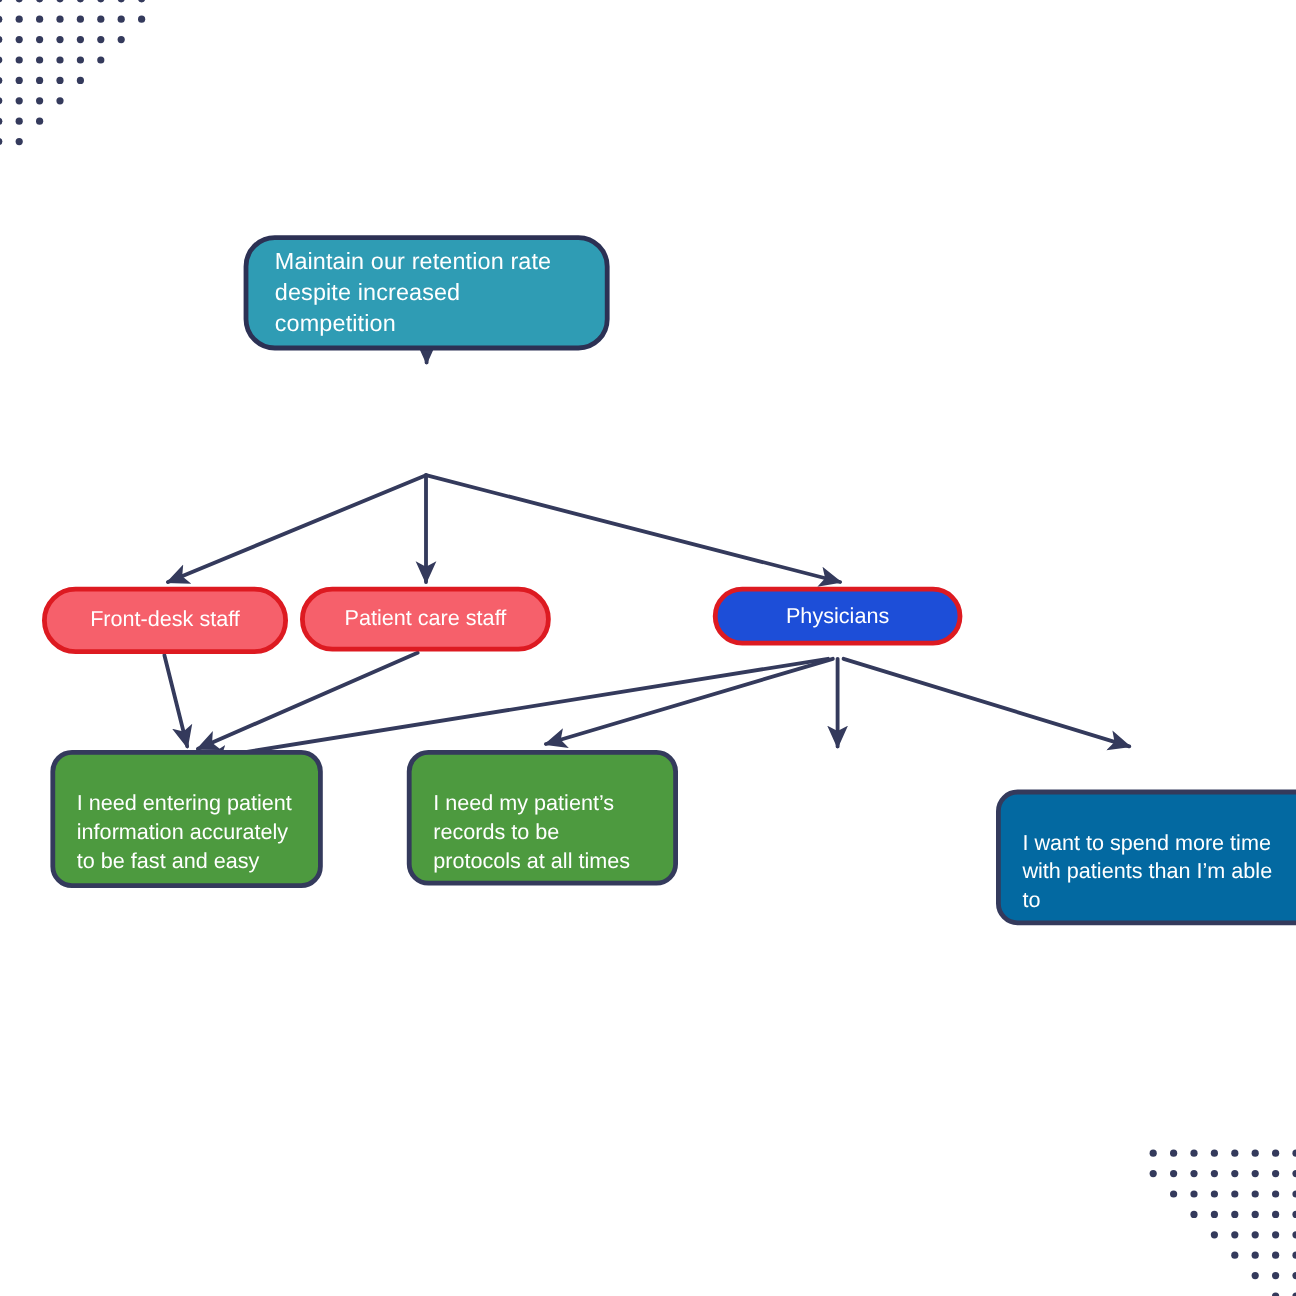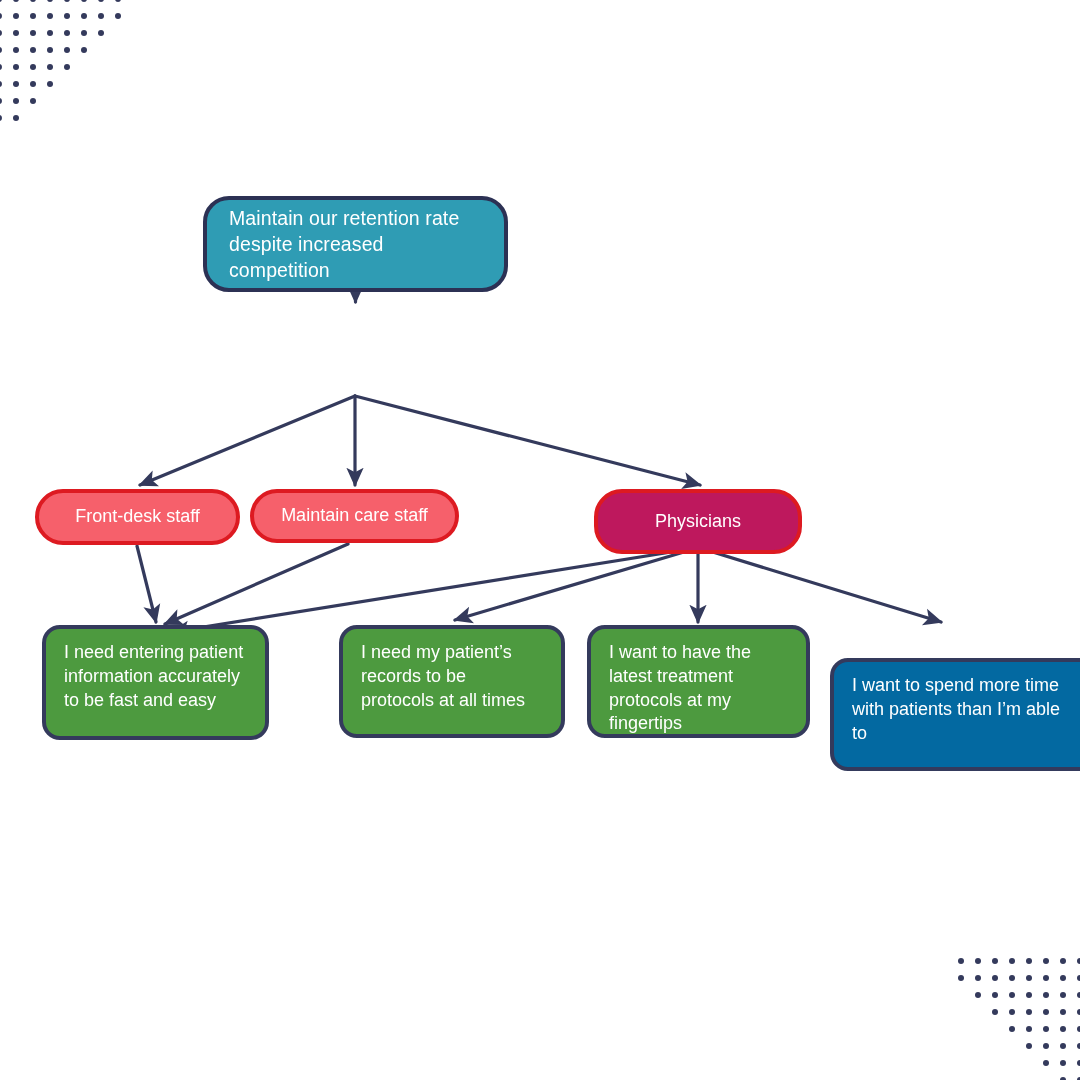--- a/index.html
+++ b/index.html
@@ -71,21 +71,21 @@
     font-size: 18px;
     line-height: 1.3;
     justify-content: center;
     text-align: center;
   }
 
   .node.need {
     background: #4d9a3f;
     border: 4px solid #343a5c;
     border-radius: 18px;
-    padding: 12px 18px;
+    padding: 29px 18px;
     font-size: 18px;
     line-height: 1.32;
     align-items: flex-start;
   }
 
   
   #brand-bar {
     position: absolute;
     left: 0;
     top: 986px;
@@ -222,37 +222,34 @@
   <div class="node goal" id="node-outcome-business" style="left: 203px; top: 152px; width: 305px; height: 96px; background: rgb(47, 156, 180); margin-top: 44px;">
     <span class="node-label">Maintain our retention rate despite increased competition</span>
   </div>
 
 
   <div class="node persona" id="node-persona-front-desk" style="left: 35px; top: 489px; width: 205px; height: 56px; background: rgb(246, 96, 107); justify-content: flex-end;">
     <span class="node-label">Front-desk staff</span>
   </div>
 
   <div class="node persona" id="node-persona-patient-care" style="left: 250px; top: 489px; width: 209px; height: 54px; background: rgb(246, 96, 107);">
-    <span class="node-label">Maintain care staff</span>
-  </div>
-
-  <div class="node persona" id="node-persona-physicians" style="left: 594px; top: 489px; width: 208px; height: 65px; background: #be185d;">
+    <span class="node-label">Patient care staff</span>
+  </div>
+
+  <div class="node persona" id="node-persona-physicians" style="left: 594px; top: 489px; width: 208px; height: 49px; background: #1d4ed8;">
     <span class="node-label">Physicians</span>
   </div>
 
   <div class="node need" id="node-need-data-entry" style="left: 42px; top: 625px; width: 227px; height: 115px; background: rgb(77, 154, 63);">
     <span class="node-label">I need entering patient information accurately to be fast and easy</span>
   </div>
 
   <div class="node need" id="node-need-accurate-records" style="left: 339px; top: 625px; width: 226px; height: 113px; background: rgb(77, 154, 63);">
     <span class="node-label">I need my patient’s records to be protocols at all times</span>
   </div>
 
-  <div class="node need" id="node-need-treatment-protocols" style="left: 587px; top: 625px; width: 223px; height: 113px; background: rgb(77, 154, 63);">
-    <span class="node-label">I want to have the latest treatment protocols at my fingertips</span>
-  </div>
 
   <div class="node need" id="node-need-more-patient-time" style="left: 830px; top: 658px; width: 272px; height: 113px; background: #0369a1;">
     <span class="node-label">I want to spend more time with patients than I’m able to</span>
   </div>
 
 
 </div>
 
 </body></html>

